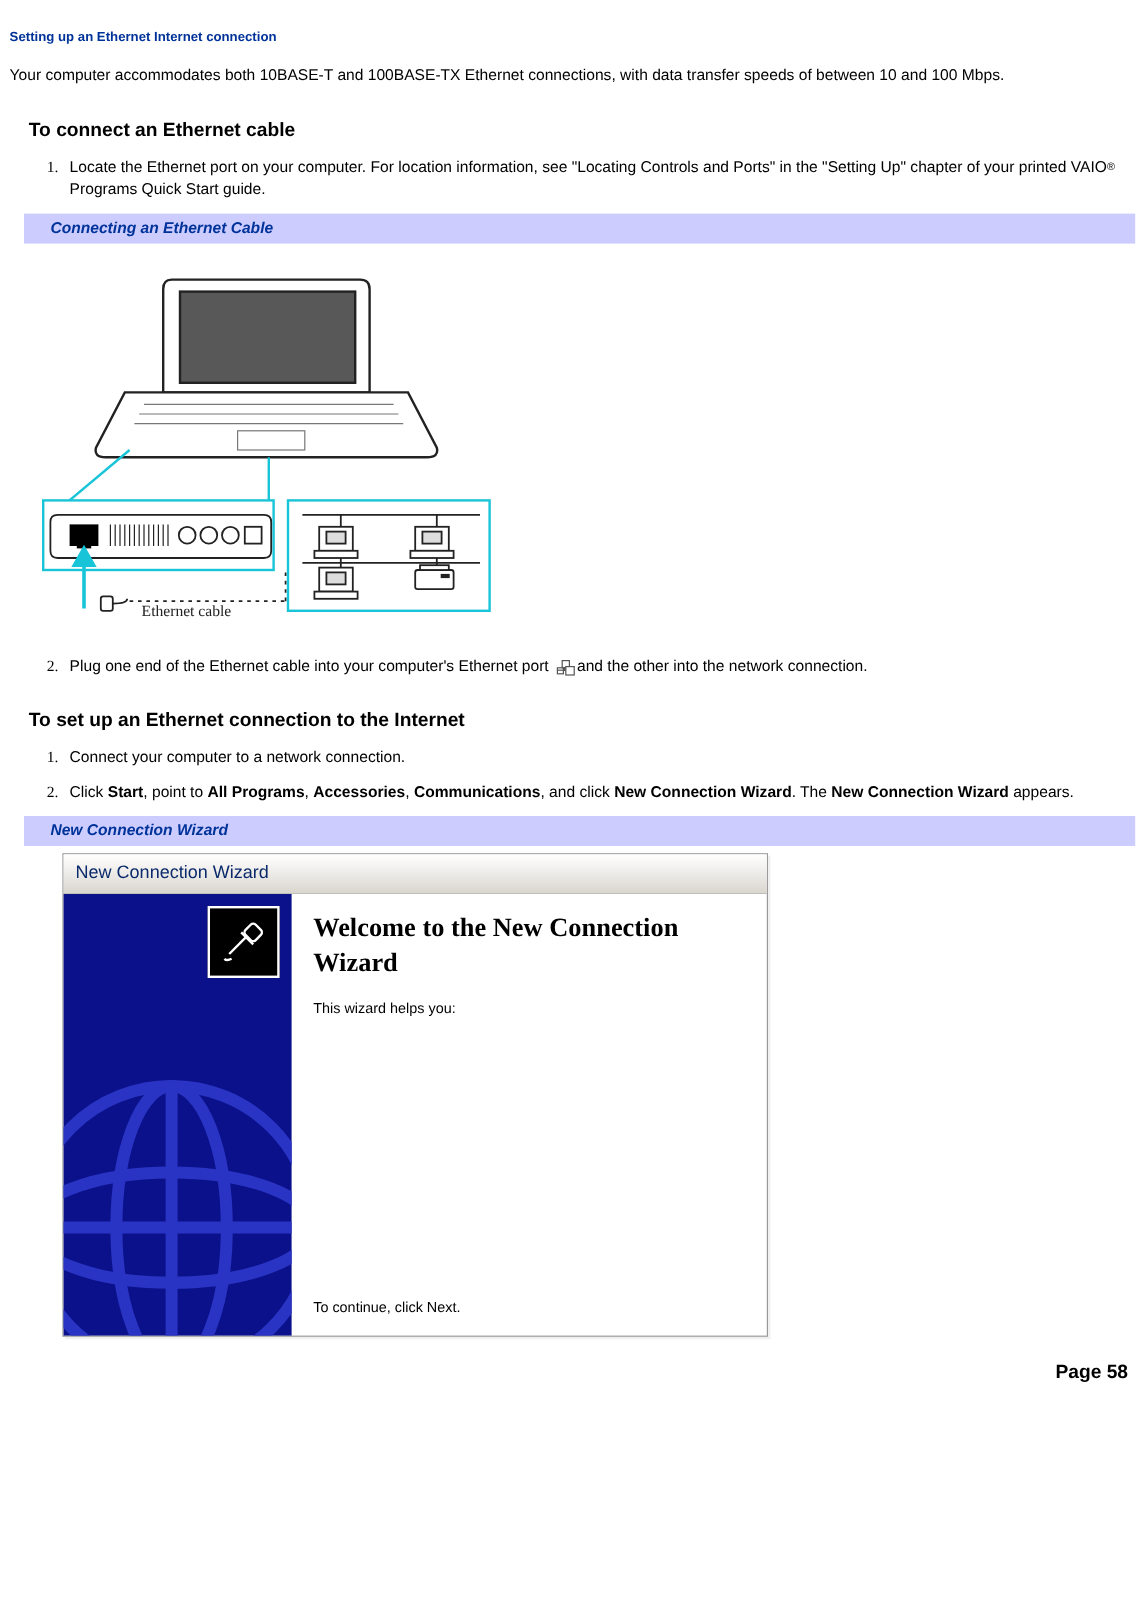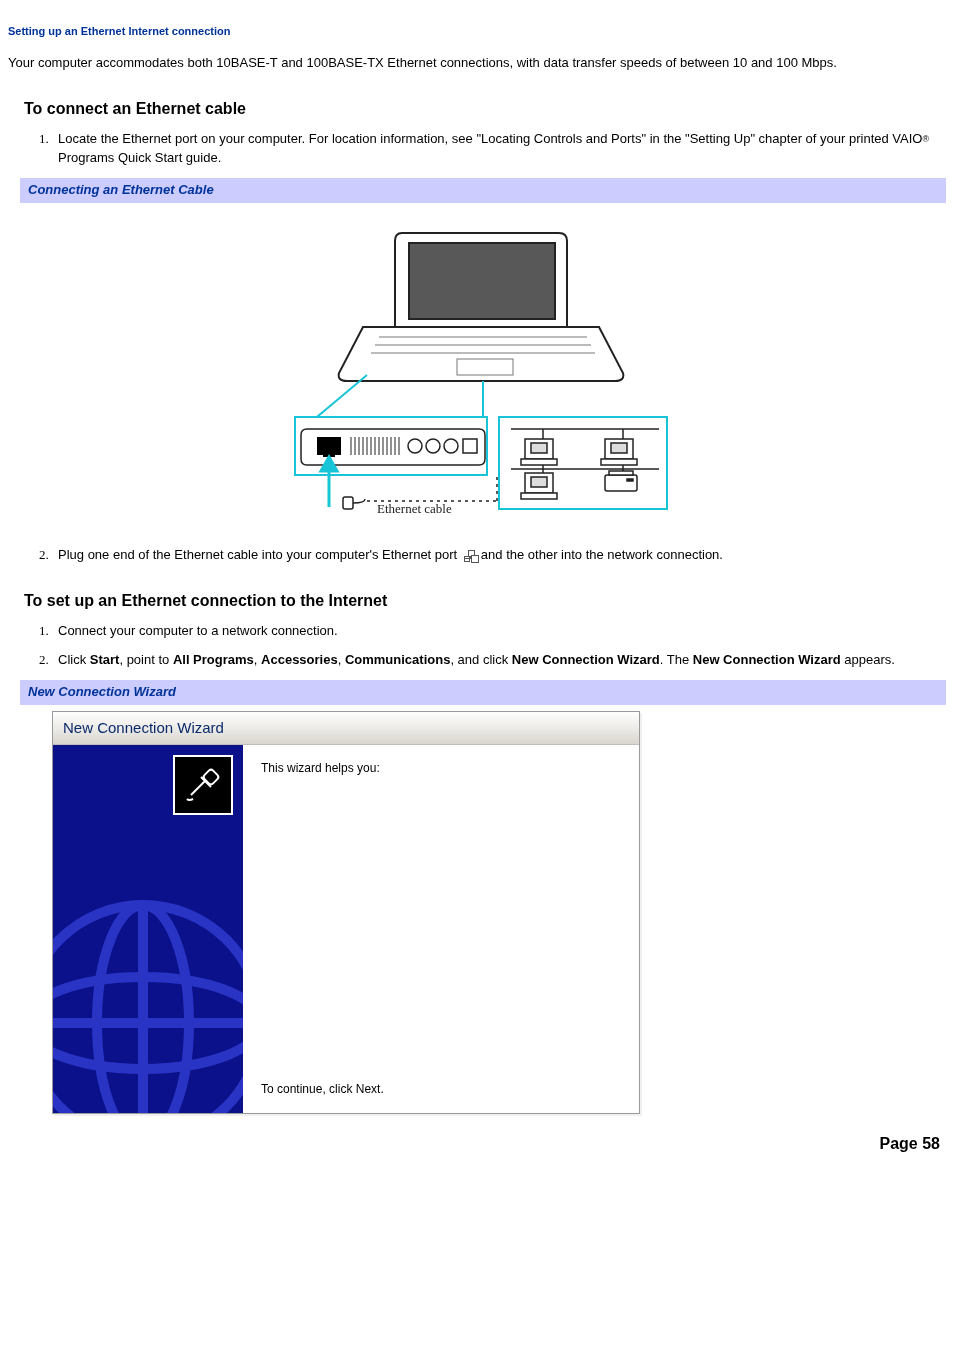--- a/index.html
+++ b/index.html
@@ -34,27 +34,27 @@
     font-family: Verdana, Arial, sans-serif;
   }
   ol li::marker {
     font-family: "Times New Roman", serif;
   }
   .banner {
     background: #ccccff;
     color: #003399;
     font-weight: bold;
     font-style: italic;
-    padding: 3px 8px;
+    padding: 3px 22px;
     margin: 6px 0 6px 12px;
     font-size: 13px;
   }
   .figure {
     margin: 14px auto 26px auto;
-    text-align: center;
+    text-align: left;
   }
   .eth-icon {
     display:inline-block; width:14px; height:12px; vertical-align:middle;
     position:relative; margin:0 3px;
   }
   .eth-icon::before{
     content:""; position:absolute; top:0; left:4px; width:5px; height:5px;
     border:1px solid #555;
   }
   .eth-icon::after{
@@ -299,19 +299,20 @@
         <g stroke="#2a34c4" stroke-width="10" fill="none">
           <circle cx="130" cy="130" r="118"></circle>
           <ellipse cx="130" cy="130" rx="118" ry="46"></ellipse>
           <ellipse cx="130" cy="130" rx="46" ry="118"></ellipse>
           <line x1="12" y1="130" x2="248" y2="130"></line>
           <line x1="130" y1="12" x2="130" y2="248"></line>
         </g>
       </svg>
     </div>
     <div class="main">
+      <h1>Welcome to the New Connection Wizard</h1>
       <div class="lead">This wizard helps you:</div>
       <div class="cont">To continue, click Next.</div>
     </div>
   </div>
 </div>
 
 <div class="page-num">Page 58</div>
 
 </body></html>

